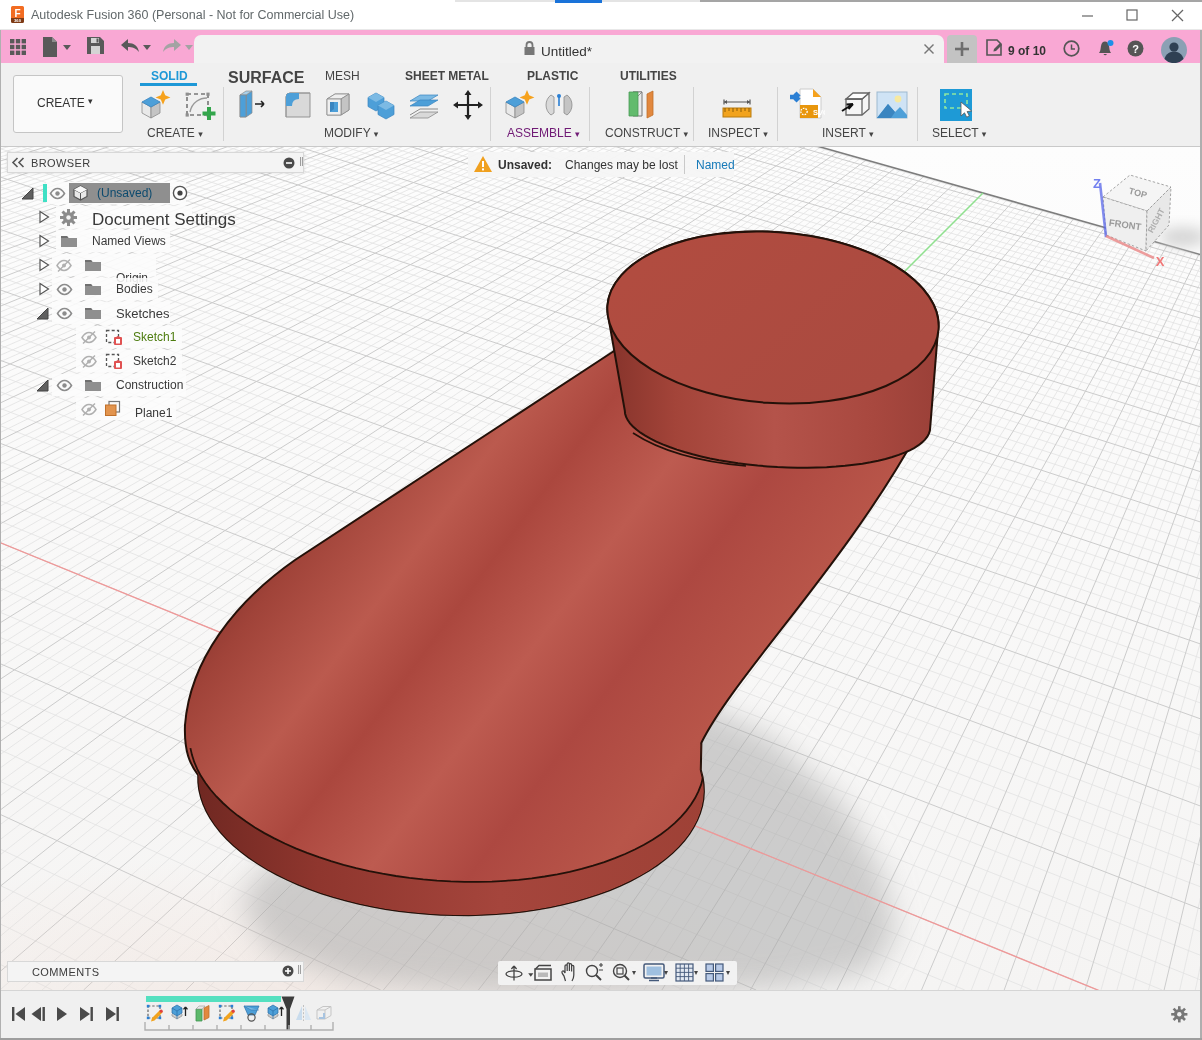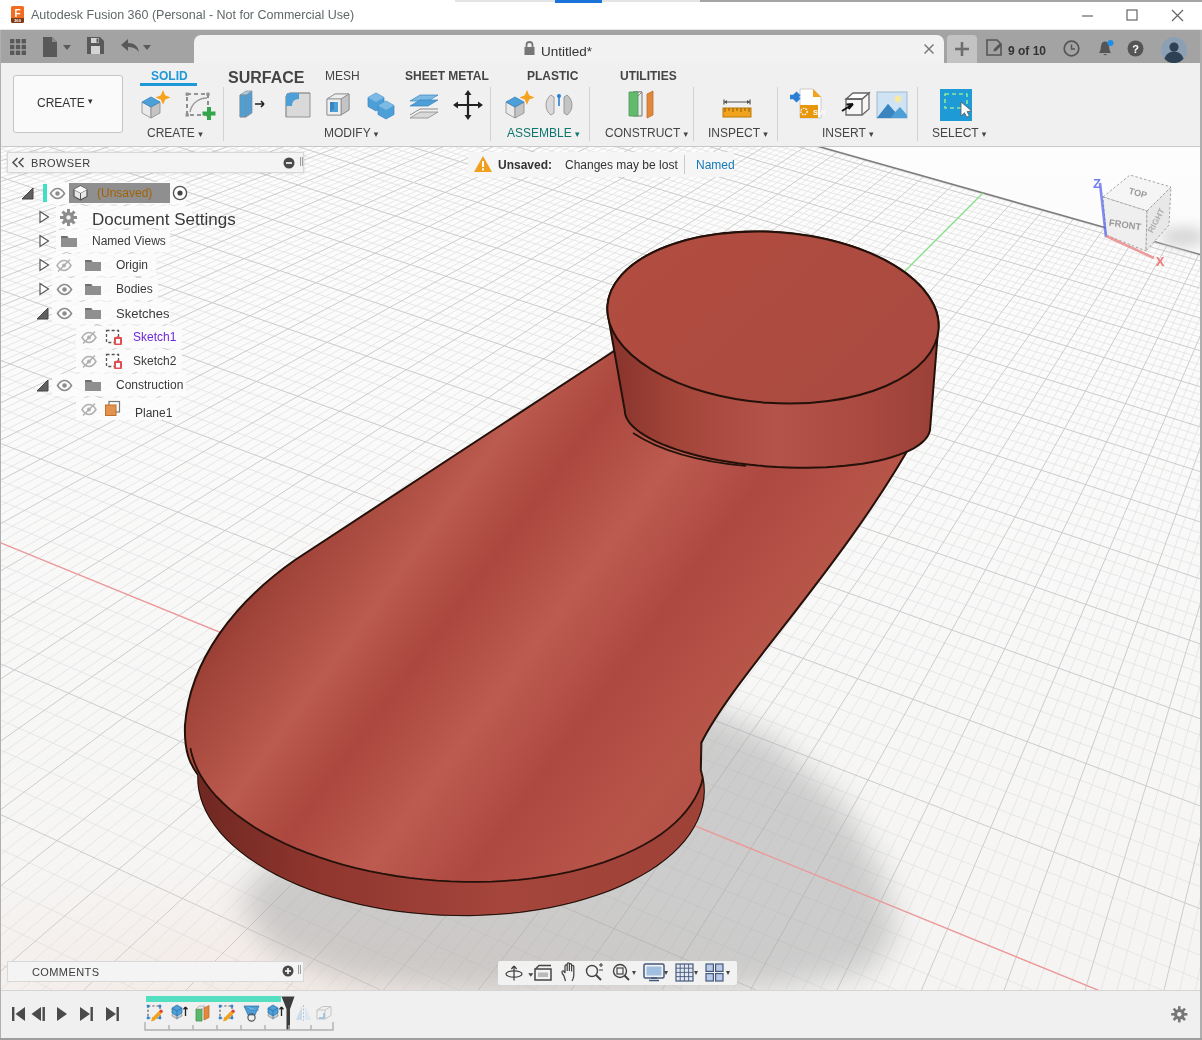--- a/index.html
+++ b/index.html
@@ -106,21 +106,21 @@
   <span class="abs" style="left:31px;top:8px;font-size:12.5px;color:#61686a">Autodesk Fusion 360 (Personal - Not for Commercial Use)</span>
 
   <svg class="abs" style="left:1075px;top:5px" width="120" height="20" viewBox="0 0 120 20">
     <line x1="7" y1="11" x2="18" y2="11" stroke="#666" stroke-width="1.2"></line>
     <rect x="52" y="5" width="10" height="10" fill="none" stroke="#666" stroke-width="1.2"></rect>
     <line x1="97" y1="5" x2="108" y2="16" stroke="#666" stroke-width="1.2"></line>
     <line x1="108" y1="5" x2="97" y2="16" stroke="#666" stroke-width="1.2"></line>
   </svg>
 </div>
 
-<div class="abs" style="left:0;top:30px;width:1202px;height:33px;background:#a3a3a3">
+<div class="abs" style="left:0;top:30px;width:1202px;height:33px;background:#f9a8d4">
 
   <svg class="abs" style="left:10px;top:9px" width="18" height="16" viewBox="0 0 18 16">
     <g fill="#595959">
       <rect x="0" y="0" width="4.4" height="4.4"></rect>
         <rect x="5.8" y="0" width="4.4" height="4.4"></rect>
         <rect x="11.6" y="0" width="4.4" height="4.4"></rect>
       <rect x="0" y="5.8" width="4.4" height="4.4"></rect>
         <rect x="5.8" y="5.8" width="4.4" height="4.4"></rect>
         <rect x="11.6" y="5.8" width="4.4" height="4.4"></rect>
       <rect x="0" y="11.6" width="4.4" height="4.4"></rect>
@@ -210,21 +210,21 @@
 <span class="abs" style="left:620px;top:6px;font-size:12px;font-weight:bold;color:#444">UTILITIES</span>
 <div class="abs" style="left:140px;top:20px;width:57px;height:3px;background:#1e98d7"></div>
 <div class="abs" style="left:223px;top:24px;width:1px;height:54px;background:#d2d2d2"></div>
 <div class="abs" style="left:490px;top:24px;width:1px;height:54px;background:#d2d2d2"></div>
 <div class="abs" style="left:589px;top:24px;width:1px;height:54px;background:#d2d2d2"></div>
 <div class="abs" style="left:693px;top:24px;width:1px;height:54px;background:#d2d2d2"></div>
 <div class="abs" style="left:777px;top:24px;width:1px;height:54px;background:#d2d2d2"></div>
 <div class="abs" style="left:917px;top:24px;width:1px;height:54px;background:#d2d2d2"></div>
 <span class="abs" style="left:147px;top:63px;font-size:12px;color:#444">CREATE <span style="font-size:9px">▾</span></span>
 <span class="abs" style="left:324px;top:63px;font-size:12px;color:#444">MODIFY <span style="font-size:9px">▾</span></span>
-<span class="abs" style="left:507px;top:63px;font-size:12px;color:#0f766e">ASSEMBLE <span style="font-size:9px">▾</span></span>
+<span class="abs" style="left:507px;top:63px;font-size:12px;color:#701a75">ASSEMBLE <span style="font-size:9px">▾</span></span>
 <span class="abs" style="left:605px;top:63px;font-size:12px;color:#444">CONSTRUCT <span style="font-size:9px">▾</span></span>
 <span class="abs" style="left:708px;top:63px;font-size:12px;color:#444">INSPECT <span style="font-size:9px">▾</span></span>
 <span class="abs" style="left:822px;top:63px;font-size:12px;color:#444">INSERT <span style="font-size:9px">▾</span></span>
 <span class="abs" style="left:932px;top:63px;font-size:12px;color:#444">SELECT <span style="font-size:9px">▾</span></span>
 <svg class="abs" style="left:137px;top:24px" width="36" height="36" viewBox="0 0 36 36">
 <path d="M5,15 v11 l9,5 v-11 Z" fill="#e9e9e9" stroke="#8a8a8a" stroke-width="0.8"></path>
 <path d="M23,15 v11 l-9,5 v-11 Z" fill="#c4c4c4" stroke="#8a8a8a" stroke-width="0.8"></path>
 <path d="M5,15 l9,-5 9,5 -9,5 Z" fill="#4d9fd8" stroke="#3a85c0" stroke-width="0.8"></path>
 <path d="M26,3 l2.2,5.2 5.2,2.2 -5.2,2.2 -2.2,5.2 -2.2,-5.2 -5.2,-2.2 5.2,-2.2 Z" fill="#f6a21d"></path>
     </svg>
@@ -342,21 +342,21 @@
 <svg class="abs" style="left:49px;top:187px" width="17" height="13" viewBox="0 0 17 13">
 <path d="M1.5,6.5 C4,2.5 7,1.5 8.5,1.5 C10,1.5 13,2.5 15.5,6.5 C13,10.5 10,11.5 8.5,11.5 C7,11.5 4,10.5 1.5,6.5 Z" fill="none" stroke="#8c8c8c" stroke-width="1.6"></path>
 <circle cx="8.5" cy="6.5" r="2.2" fill="#8c8c8c"></circle>
   </svg>
 <div class="abs" style="left:69px;top:183px;width:101px;height:20px;background:#8f8f8f"></div>
 <svg class="abs" style="left:71px;top:184px" width="19" height="18" viewBox="0 0 19 18">
 <path d="M3,5.5 L9.5,2 L16,5.5 V12.5 L9.5,16 L3,12.5 Z" fill="#e8e8e8" stroke="#555" stroke-width="1.2"></path>
 <path d="M3,5.5 L9.5,9 L16,5.5 M9.5,9 V16" fill="none" stroke="#555" stroke-width="1"></path>
 <path d="M3,5.5 L9.5,2 L16,5.5 L9.5,9 Z" fill="#f8f8f8"></path>
   </svg>
-<span class="abs" style="left:97px;top:186px;font-size:12px;color:#a16207">(Unsaved)</span>
+<span class="abs" style="left:97px;top:186px;font-size:12px;color:#0c4a6e">(Unsaved)</span>
 <svg class="abs" style="left:172px;top:185px" width="16" height="16" viewBox="0 0 16 16">
 <circle cx="8" cy="8" r="6.6" fill="#fff" stroke="#555" stroke-width="1.4"></circle>
 <circle cx="8" cy="8" r="2.6" fill="#444"></circle>
   </svg>
 <div class="abs" style="left:56px;top:206px;width:136px;height:22px;background:rgba(252,252,252,0.88)"></div>
 <svg class="abs" style="left:38px;top:210px" width="12" height="14" viewBox="0 0 12 14">
     <path d="M2,1.5 L10.5,7 L2,12.5 Z" fill="#fdfdfd" stroke="#555" stroke-width="1.2"></path>
   </svg>
 <svg class="abs" style="left:60px;top:209px" width="17" height="17" viewBox="0 0 17 17">
 <rect x="7" y="0" width="3" height="4" fill="#8c8c8c" transform="rotate(0 8.5 8.5)"></rect>
@@ -386,21 +386,21 @@
   </svg>
 <svg class="abs" style="left:55px;top:258px" width="18" height="15" viewBox="0 0 18 15">
 <path d="M2,7.5 C4.5,3.5 7.5,2.5 9,2.5 C10.5,2.5 13.5,3.5 16,7.5 C13.5,11.5 10.5,12.5 9,12.5 C7.5,12.5 4.5,11.5 2,7.5 Z" fill="none" stroke="#b0b0b0" stroke-width="1.5"></path>
 <circle cx="9" cy="7.5" r="2" fill="#b0b0b0"></circle>
 <line x1="3" y1="13.5" x2="15" y2="1.5" stroke="#b0b0b0" stroke-width="1.5"></line>
   </svg>
 <svg class="abs" style="left:84px;top:258px" width="18" height="14" viewBox="0 0 18 14">
 <path d="M1,2 h6 l1.5,2 H17 V13 H1 Z" fill="#8f8f8f"></path>
 <path d="M1,2 h6 l1.5,2 H1 Z" fill="#6f6f6f"></path>
   </svg>
-<span class="abs" style="left:116px;top:258px;font-size:12px;color:#3a3a3a">Origin</span>
+<span class="abs" style="left:116px;top:271px;font-size:12px;color:#3a3a3a">Origin</span>
 <div class="abs" style="left:52px;top:278px;width:106px;height:22px;background:rgba(252,252,252,0.88)"></div>
 <svg class="abs" style="left:38px;top:282px" width="12" height="14" viewBox="0 0 12 14">
     <path d="M2,1.5 L10.5,7 L2,12.5 Z" fill="#fdfdfd" stroke="#555" stroke-width="1.2"></path>
   </svg>
 <svg class="abs" style="left:56px;top:283px" width="17" height="13" viewBox="0 0 17 13">
 <path d="M1.5,6.5 C4,2.5 7,1.5 8.5,1.5 C10,1.5 13,2.5 15.5,6.5 C13,10.5 10,11.5 8.5,11.5 C7,11.5 4,10.5 1.5,6.5 Z" fill="none" stroke="#8c8c8c" stroke-width="1.6"></path>
 <circle cx="8.5" cy="6.5" r="2.2" fill="#8c8c8c"></circle>
   </svg>
 <svg class="abs" style="left:84px;top:282px" width="18" height="14" viewBox="0 0 18 14">
 <path d="M1,2 h6 l1.5,2 H17 V13 H1 Z" fill="#8f8f8f"></path>
@@ -426,21 +426,21 @@
 <path d="M2,7.5 C4.5,3.5 7.5,2.5 9,2.5 C10.5,2.5 13.5,3.5 16,7.5 C13.5,11.5 10.5,12.5 9,12.5 C7.5,12.5 4.5,11.5 2,7.5 Z" fill="none" stroke="#b0b0b0" stroke-width="1.5"></path>
 <circle cx="9" cy="7.5" r="2" fill="#b0b0b0"></circle>
 <line x1="3" y1="13.5" x2="15" y2="1.5" stroke="#b0b0b0" stroke-width="1.5"></line>
   </svg>
 <svg class="abs" style="left:104px;top:328px" width="19" height="18" viewBox="0 0 19 18">
 <rect x="2.5" y="2.5" width="12" height="12" fill="none" stroke="#555" stroke-width="1.3" stroke-dasharray="3,2.2"></rect>
 <rect x="10" y="9" width="8" height="8" fill="#e05252" rx="1"></rect>
 <rect x="12" y="11" width="4" height="4.5" fill="#fff"></rect>
 <path d="M12.8,11 v-1.2 a1.2,1.2 0 0 1 2.4,0 V11" stroke="#e05252" fill="none" stroke-width="1.1"></path>
   </svg>
-<span class="abs" style="left:133px;top:330px;font-size:12px;color:#6d28d9">Sketch1</span>
+<span class="abs" style="left:133px;top:330px;font-size:12px;color:#4d7c0f">Sketch1</span>
 <div class="abs" style="left:76px;top:350px;width:106px;height:22px;background:rgba(252,252,252,0.88)"></div>
 <svg class="abs" style="left:80px;top:354px" width="18" height="15" viewBox="0 0 18 15">
 <path d="M2,7.5 C4.5,3.5 7.5,2.5 9,2.5 C10.5,2.5 13.5,3.5 16,7.5 C13.5,11.5 10.5,12.5 9,12.5 C7.5,12.5 4.5,11.5 2,7.5 Z" fill="none" stroke="#b0b0b0" stroke-width="1.5"></path>
 <circle cx="9" cy="7.5" r="2" fill="#b0b0b0"></circle>
 <line x1="3" y1="13.5" x2="15" y2="1.5" stroke="#b0b0b0" stroke-width="1.5"></line>
   </svg>
 <svg class="abs" style="left:104px;top:352px" width="19" height="18" viewBox="0 0 19 18">
 <rect x="2.5" y="2.5" width="12" height="12" fill="none" stroke="#555" stroke-width="1.3" stroke-dasharray="3,2.2"></rect>
 <rect x="10" y="9" width="8" height="8" fill="#e05252" rx="1"></rect>
 <rect x="12" y="11" width="4" height="4.5" fill="#fff"></rect>

